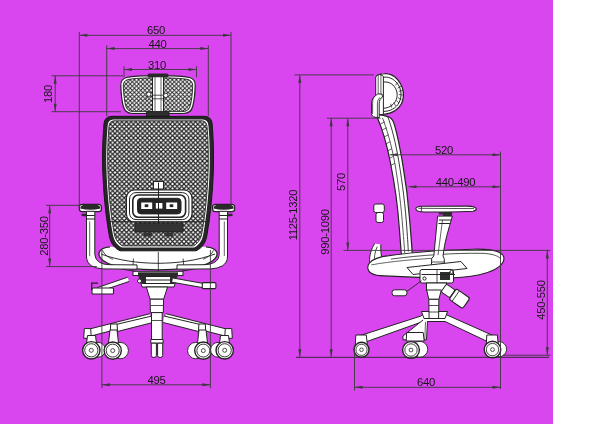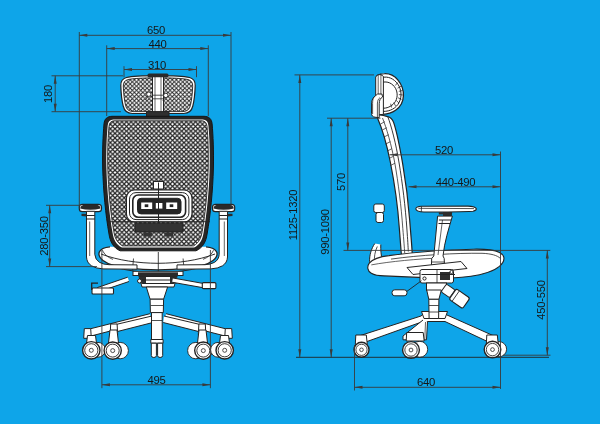--- a/index.html
+++ b/index.html
@@ -1,16 +1,16 @@
 <!DOCTYPE html>
 <html><head>
 <meta charset="utf-8">
 <style>
 html,body{margin:0;padding:0;background:#ffffff;}
-#stage{position:relative;width:600px;height:424px;background:#0ea5e9;overflow:hidden;}
+#stage{position:relative;width:520px;height:424px;background:#d946ef;overflow:hidden;padding-left:33px;}
 svg{position:absolute;left:0;top:0;}
 text{font-family:"Liberation Sans",sans-serif;font-size:11.3px;fill:#161616;letter-spacing:-0.3px;}
 </style>
 </head>
 <body>
 <div id="stage">
 <svg width="600" height="424" viewBox="0 0 600 424">
 <defs>
 <pattern id="mesh" width="4.6" height="4.6" patternUnits="userSpaceOnUse">
 <path d="M0,0 L4.6,4.6 M0,4.6 L4.6,0" stroke="#222222" stroke-width="1.2" fill="none"></path>

